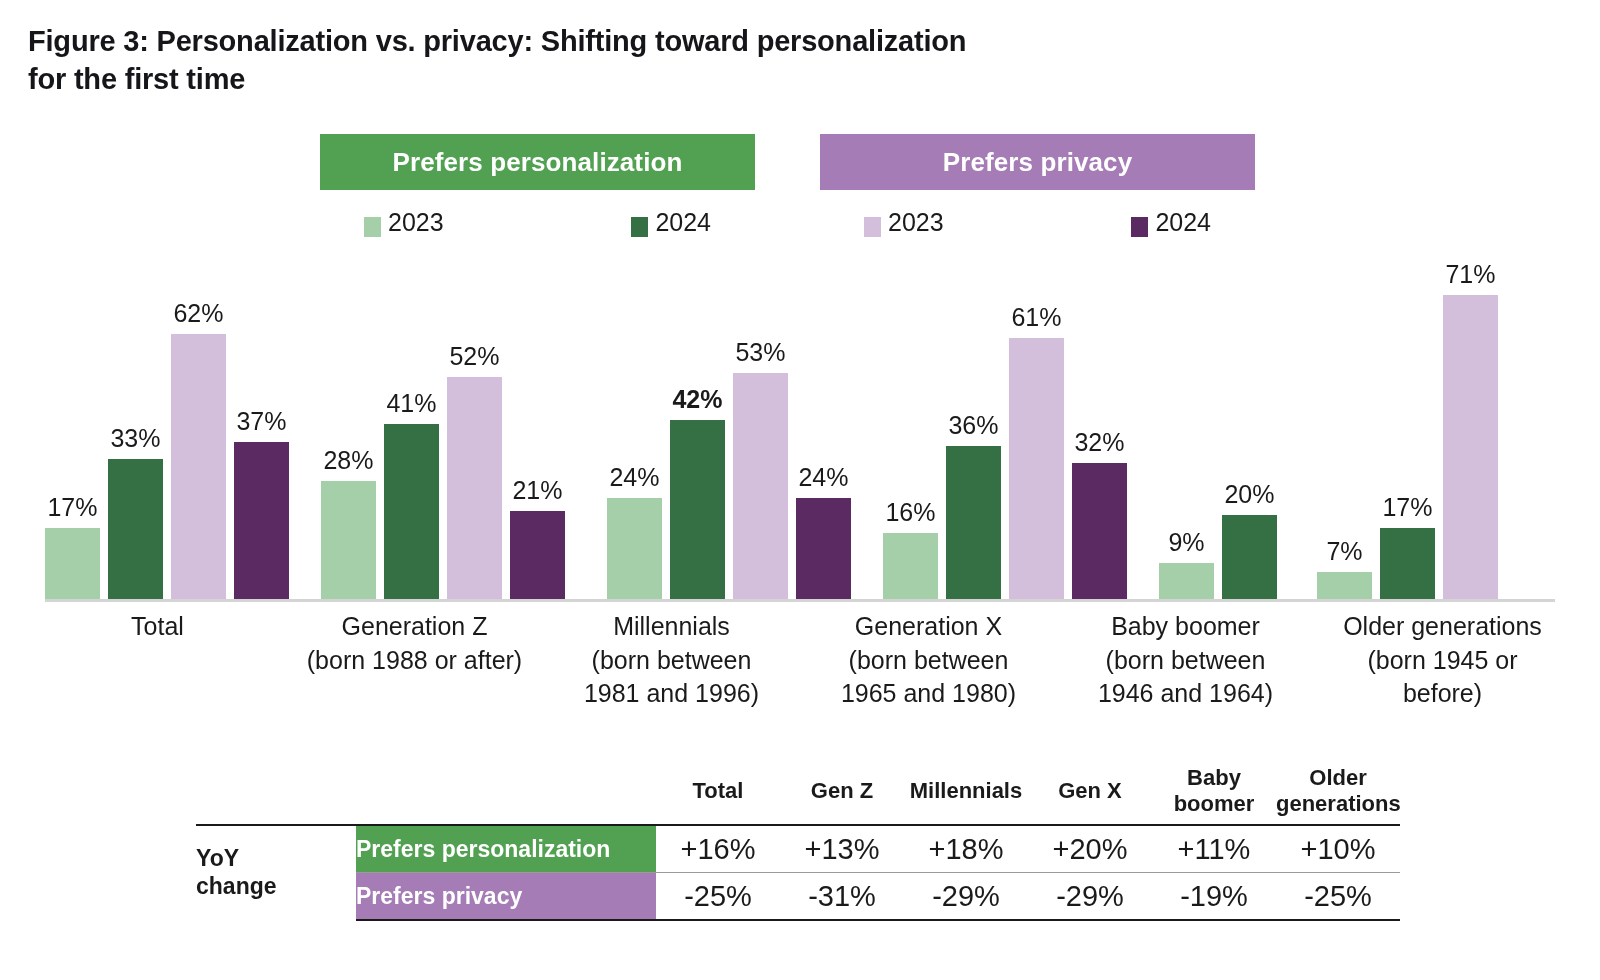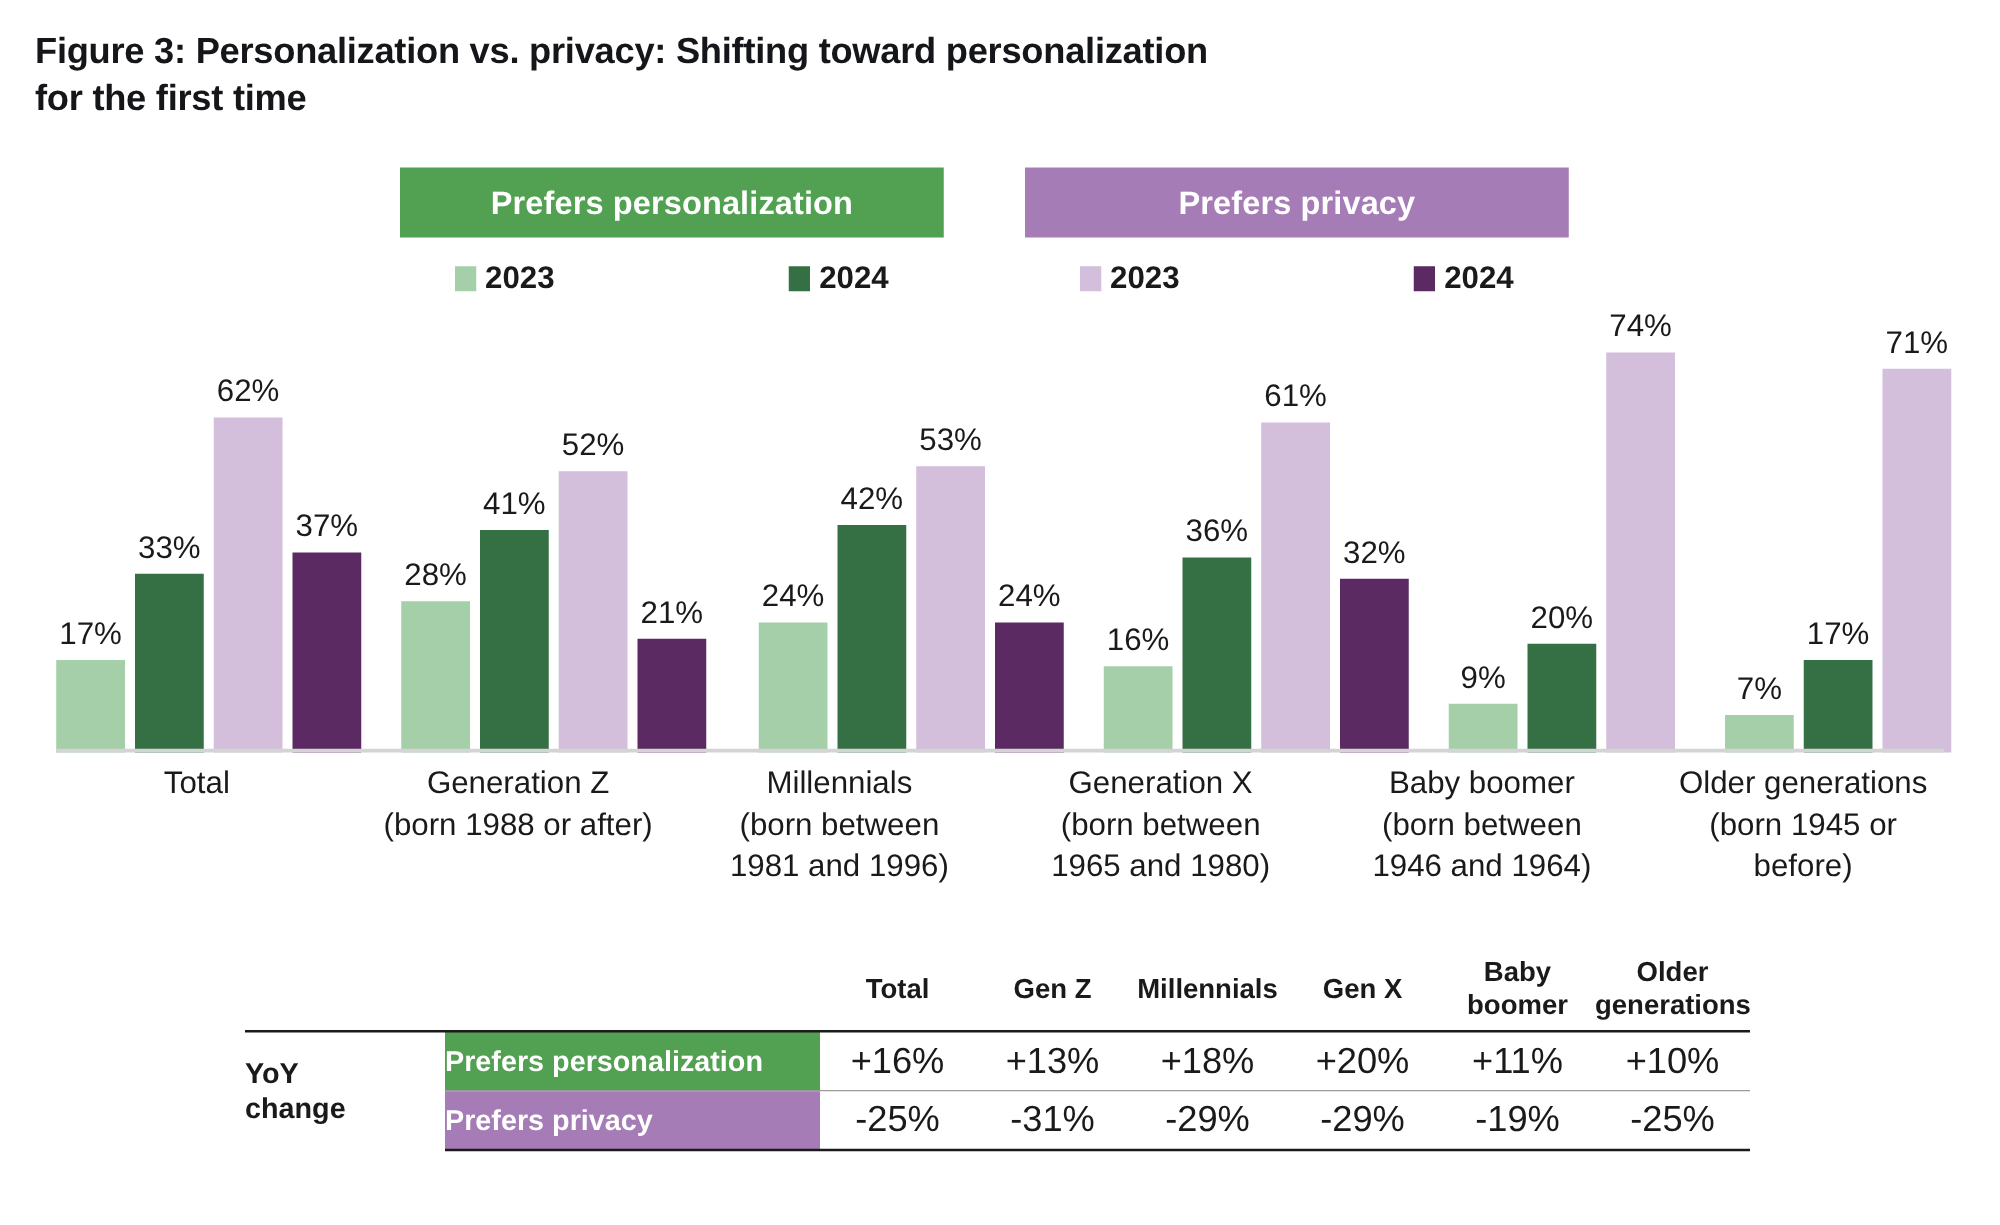--- a/index.html
+++ b/index.html
@@ -53,23 +53,22 @@
     letter-spacing: 0.1px;
   }
   .legend-keys {
     display: flex;
     margin-top: 18px;
     padding: 0 44px;
     justify-content: space-between;
   }
   .legend-key {
     display: flex;
-    align-items: center;
+    align-items: flex-end;
     gap: 7px;
-    font-weight: bold;
   }
   .swatch {
     width: 17px;
     height: 20px;
     display: inline-block;
   }
   .legend-key-label {
     font-size: 25px;
     color: #1a1a1a;
   }
@@ -268,21 +267,21 @@
           <div class="bar-label" style="bottom: 97px;">21%</div>
           <div class="bar" style="height: 91px; background: rgb(91, 42, 99);"></div>
         </div>
       </div>
       <div class="bar-group" style="margin-right: 32px;">
         <div class="bar-wrap" style="margin-right: 8px;">
           <div class="bar-label" style="bottom: 110px;">24%</div>
           <div class="bar" style="height: 104px; background: rgb(165, 207, 168);"></div>
         </div>
         <div class="bar-wrap" style="margin-right: 8px;">
-          <div class="bar-label" style="bottom: 188px;">42%</div>
+          <div class="bar-label" style="bottom: 188px; font-weight: bold;">42%</div>
           <div class="bar" style="height: 182px; background: rgb(53, 112, 68);"></div>
         </div>
         <div class="bar-wrap" style="margin-right: 8px; align-items: center;">
           <div class="bar-label" style="bottom: 235px;">53%</div>
           <div class="bar" style="height: 229px; background: rgb(211, 190, 219);"></div>
         </div>
         <div class="bar-wrap" style="margin-right: 0px;">
           <div class="bar-label" style="bottom: 110px;">24%</div>
           <div class="bar" style="height: 104px; background: rgb(91, 42, 99);"></div>
         </div>
@@ -306,24 +305,20 @@
         </div>
       </div>
       <div class="bar-group" style="margin-right: 32px;">
         <div class="bar-wrap" style="margin-right: 8px;">
           <div class="bar-label" style="bottom: 45px;">9%</div>
           <div class="bar" style="height: 39px; background: rgb(165, 207, 168);"></div>
         </div>
         <div class="bar-wrap" style="margin-right: 8px;">
           <div class="bar-label" style="bottom: 93px;">20%</div>
           <div class="bar" style="height: 87px; background: rgb(53, 112, 68);"></div>
-        </div>
-        <div class="bar-wrap" style="margin-right: 8px;">
-          <div class="bar-label" style="bottom: 326px;">74%</div>
-          <div class="bar" style="height: 320px; background: rgb(211, 190, 219);"></div>
         </div>
       </div>
       <div class="bar-group" style="margin-right: 0px;">
         <div class="bar-wrap" style="margin-right: 8px;">
           <div class="bar-label" style="bottom: 36px;">7%</div>
           <div class="bar" style="height: 30px; background: rgb(165, 207, 168);"></div>
         </div>
         <div class="bar-wrap" style="margin-right: 8px;">
           <div class="bar-label" style="bottom: 80px;">17%</div>
           <div class="bar" style="height: 74px; background: rgb(53, 112, 68);"></div>

